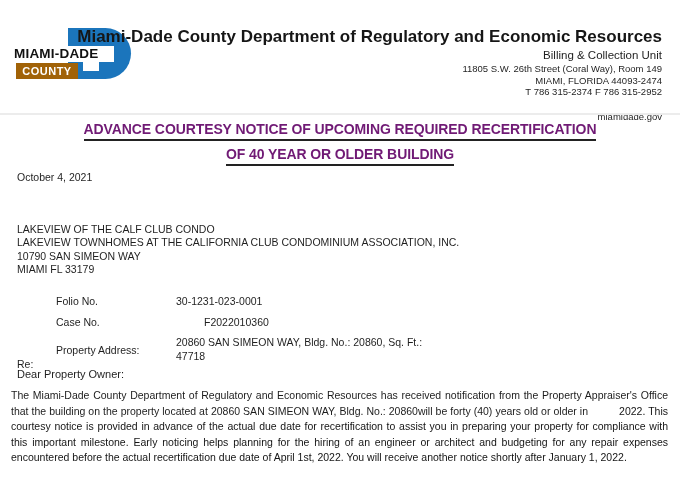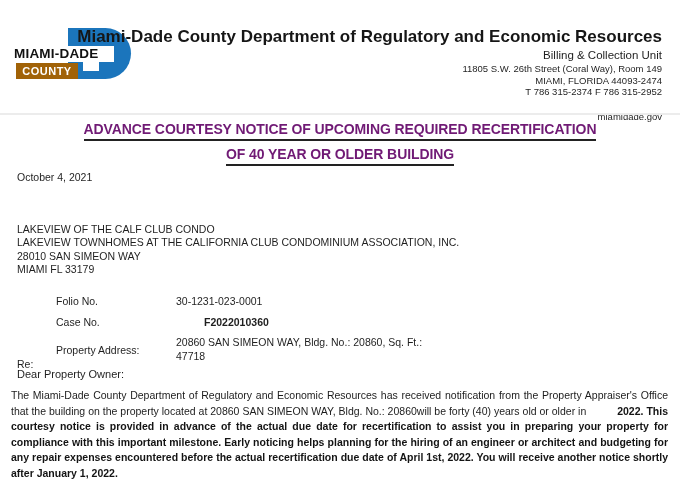--- a/index.html
+++ b/index.html
@@ -58,21 +58,21 @@
 
   
   .date { position: absolute; left: 17px; top: 171px; font-size: 10.5px; }
   .recipient { position: absolute; left: 17px; top: 223px; font-size: 10.5px; line-height: 13.3px; }
   .re-block { position: absolute; left: 17px; top: 295px; display: flex; font-size: 10.5px; align-items: flex-end; }
   .re-tag { width: 39px; }
   .re-row { display: flex; margin-bottom: 7px; }
   .re-key { width: 120px; }
   .re-val { max-width: 266px; line-height: 13.5px; }
   .re-row.prop { align-items: center; }
-  .bold { font-weight: bold; padding-left: 28px; }
+  .bold { font-weight: normal; padding-left: 28px; }
   .salutation { position: absolute; left: 17px; top: 368px; font-size: 11px; }
   .body-par {
     position: absolute; left: 11px; top: 388px; width: 657px;
     font-size: 10.5px; line-height: 15.6px;
     text-align: justify; color: #1c1c1c;
   }
   .body-par .bold { color: #141414; }
 </style>
 </head>
 <body>
@@ -101,21 +101,21 @@
   <div class="title">
     <div><span class="title-line">ADVANCE COURTESY NOTICE OF UPCOMING REQUIRED RECERTIFICATION</span></div>
     <div><span class="title-line">OF 40 YEAR OR OLDER BUILDING</span></div>
   </div>
 
   <div class="date">October 4, 2021</div>
 
   <div class="recipient">
     <div>LAKEVIEW OF THE CALF CLUB CONDO</div>
     <div>LAKEVIEW TOWNHOMES AT THE CALIFORNIA CLUB CONDOMINIUM ASSOCIATION, INC.</div>
-    <div>28010 SAN SIMEON WAY</div>
+    <div>10790 SAN SIMEON WAY</div>
     <div>MIAMI FL 33179</div>
   </div>
 
   <div class="re-block">
     <div class="re-tag">Re:</div>
     <div class="re-rows">
       <div class="re-row">
         <div class="re-key">Folio No.</div>
         <div class="re-val">30-1231-023-0001</div>
       </div>

